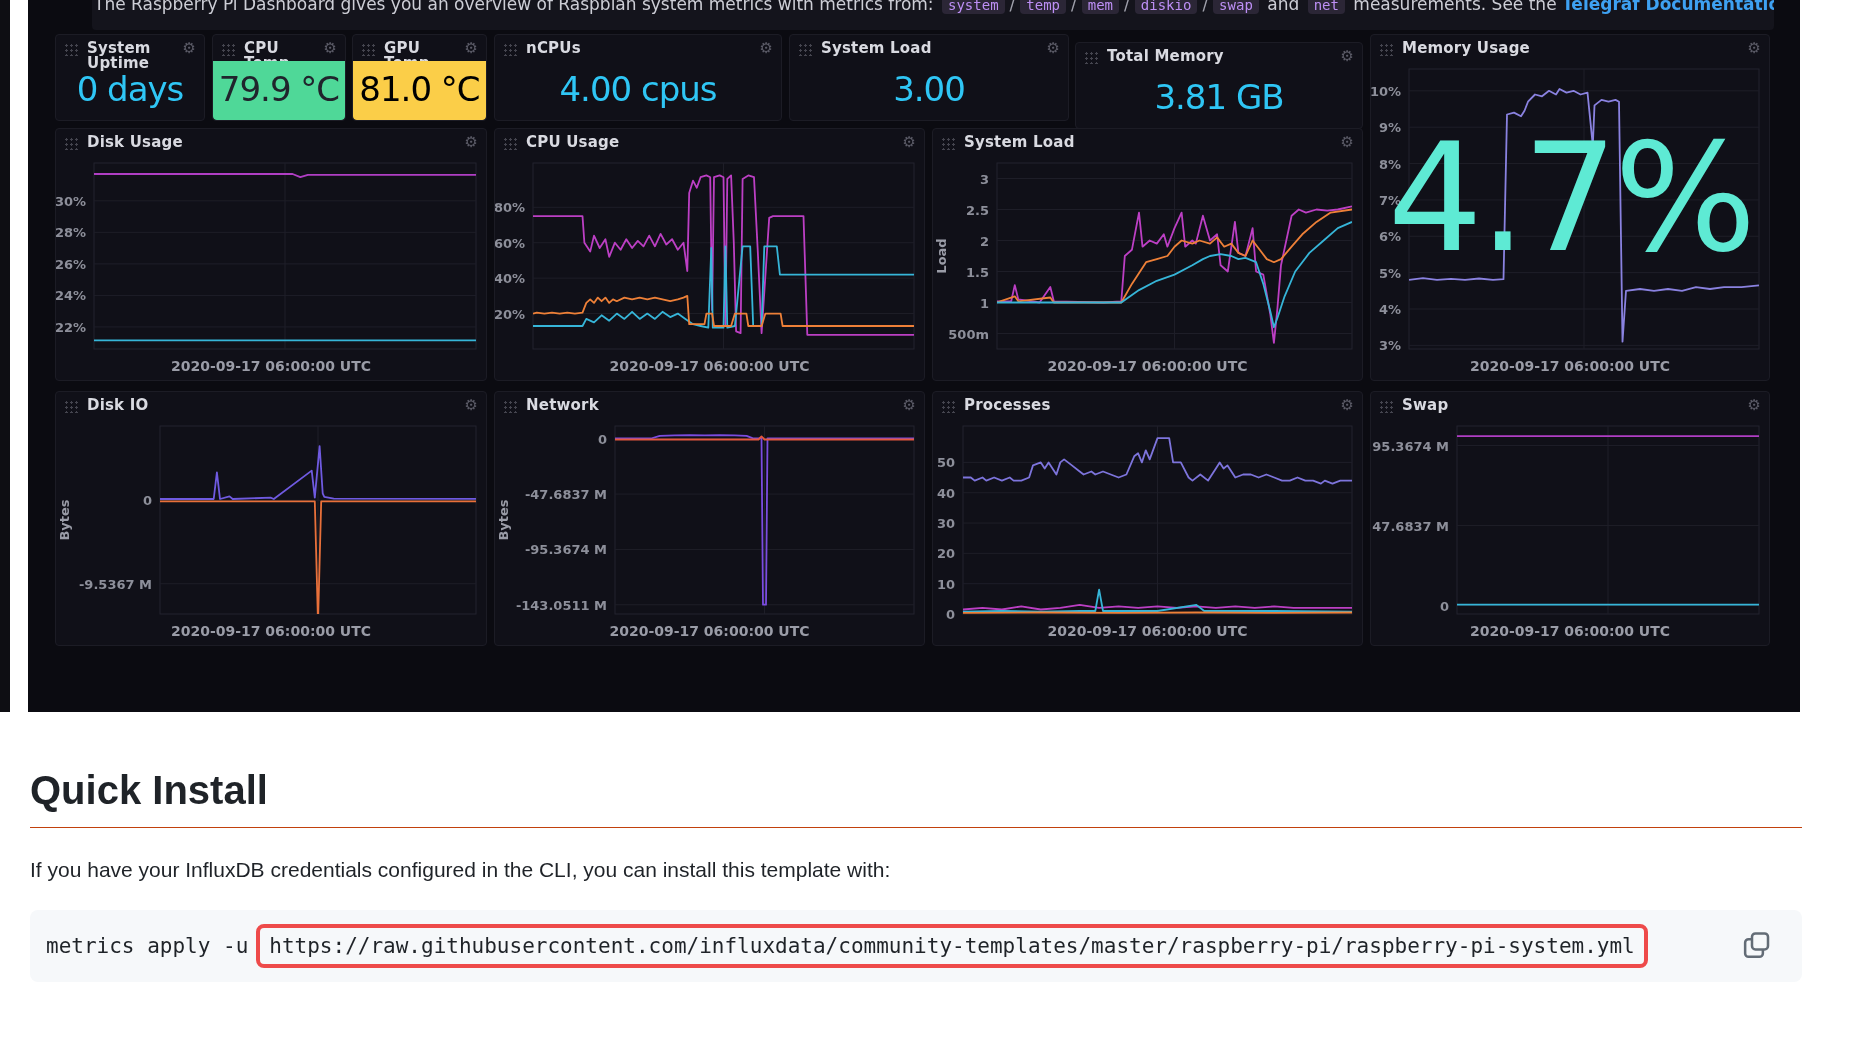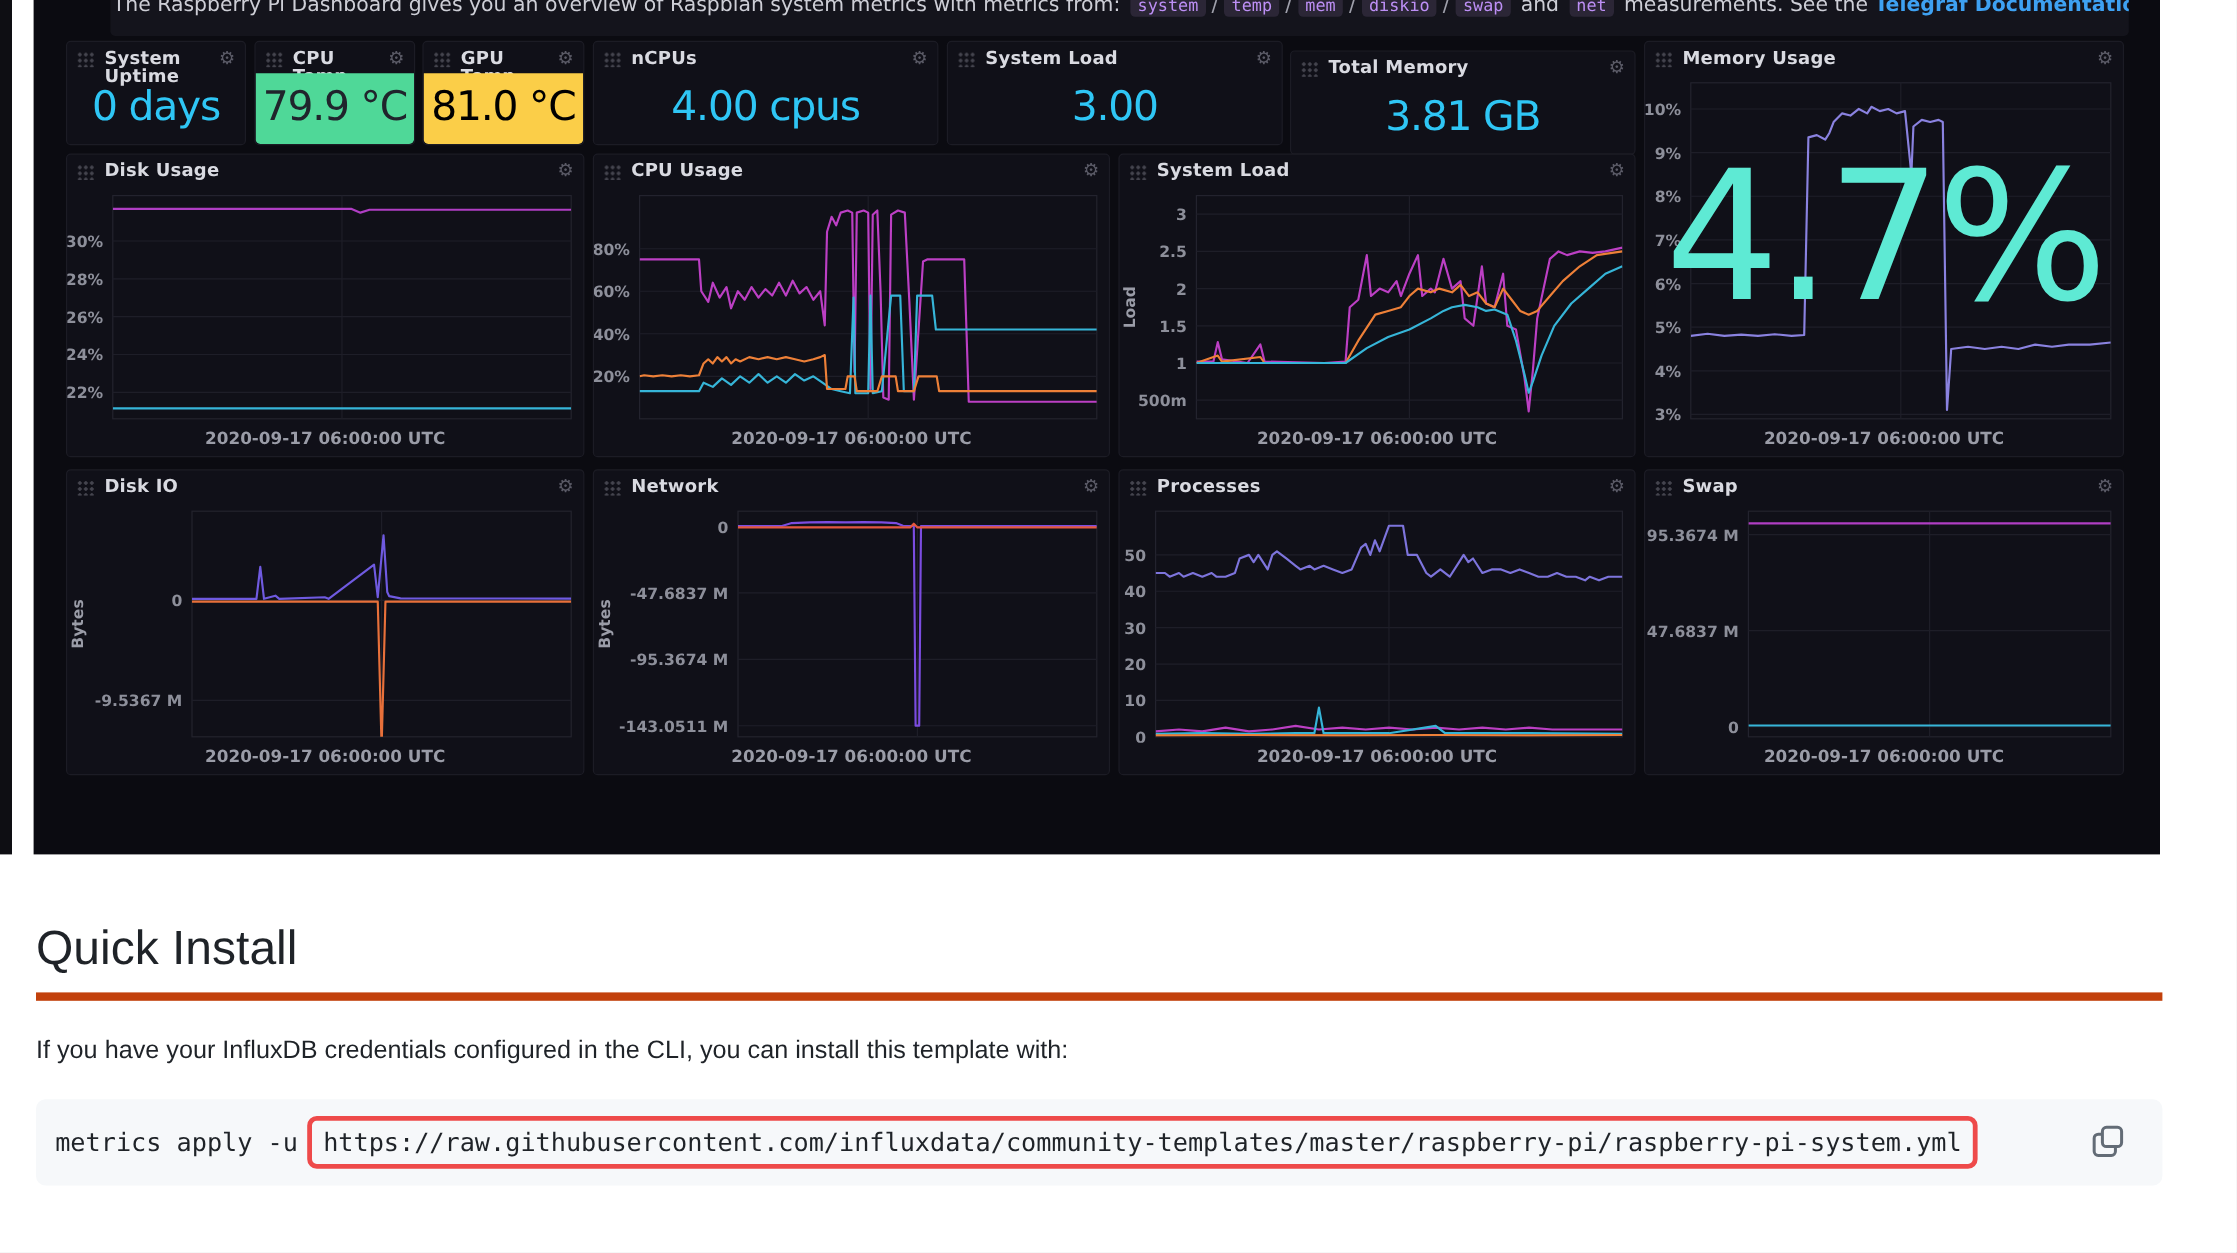--- a/index.html
+++ b/index.html
@@ -55,22 +55,22 @@
   #p-cpuusage    { left:466px;  top:128px; width:431px; height:253px; }
   #p-sysloadchart{ left:904px;  top:128px; width:431px; height:253px; }
   #p-diskio      { left:27px;   top:391px; width:432px; height:255px; }
   #p-network     { left:466px;  top:391px; width:431px; height:255px; }
   #p-processes   { left:904px;  top:391px; width:431px; height:255px; }
   #p-swap        { left:1342px; top:391px; width:400px; height:255px; }
 
   
   .readme { position:absolute; left:0; top:712px; width:1864px; padding:56px 62px 0 30px;
             color:#1f2328; }
-  .section-title { font-size:40px; font-weight:400; padding-bottom:14px;
-                   border-bottom:7px solid #c2410c; }
+  .section-title { font-size:40px; font-weight:700; padding-bottom:14px;
+                   border-bottom:1px solid #c2410c; }
   .install-text { margin-top:30px; font-size:21px; }
   .codeblock { margin-top:28px; background:#f6f8fa; border-radius:8px; padding:14px 16px;
                display:flex; align-items:center; position:relative;
                font-family:"DejaVu Sans Mono", monospace; font-size:21px; color:#1f2328;
                white-space:nowrap; }
   .red-annotation { display:inline-block; border:4px solid #ee4a4a; border-radius:8px;
                     padding:6px 9px; margin-left:8px; }
   .copy-btn { position:absolute; right:30px; top:50%; transform:translateY(-50%);
               background:none; border:none; cursor:pointer; width:32px; height:32px; padding:0; }
 </style>

